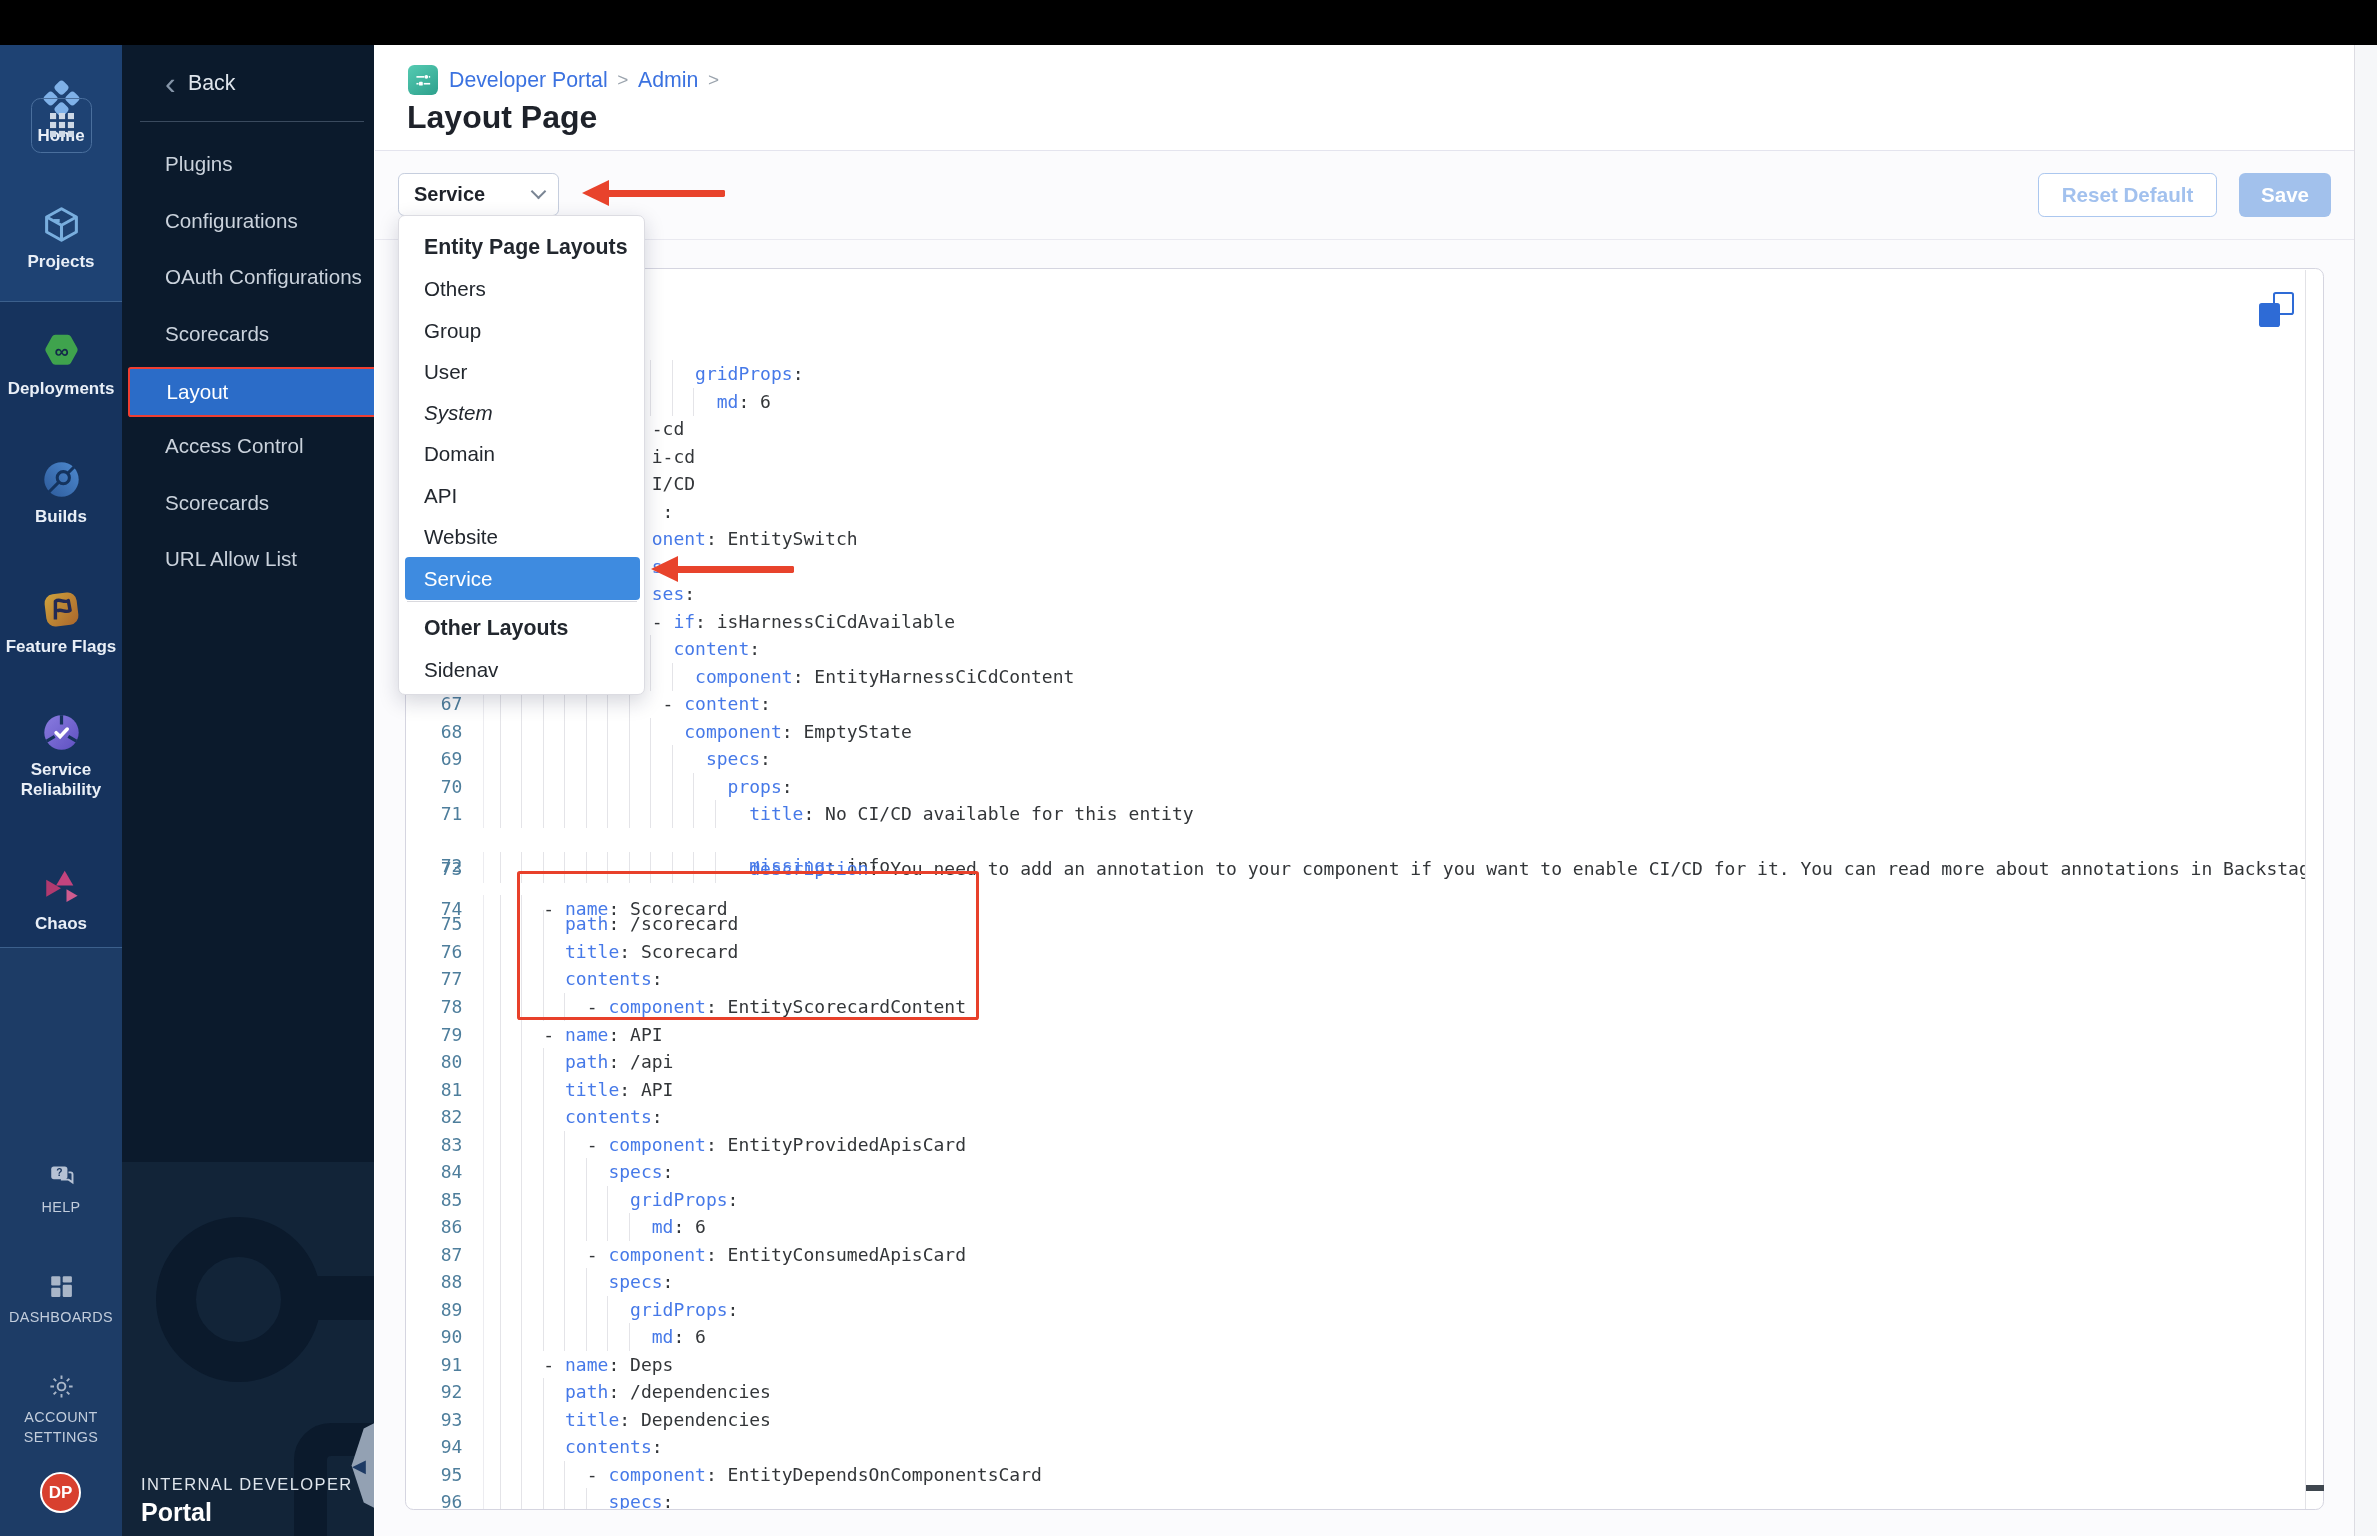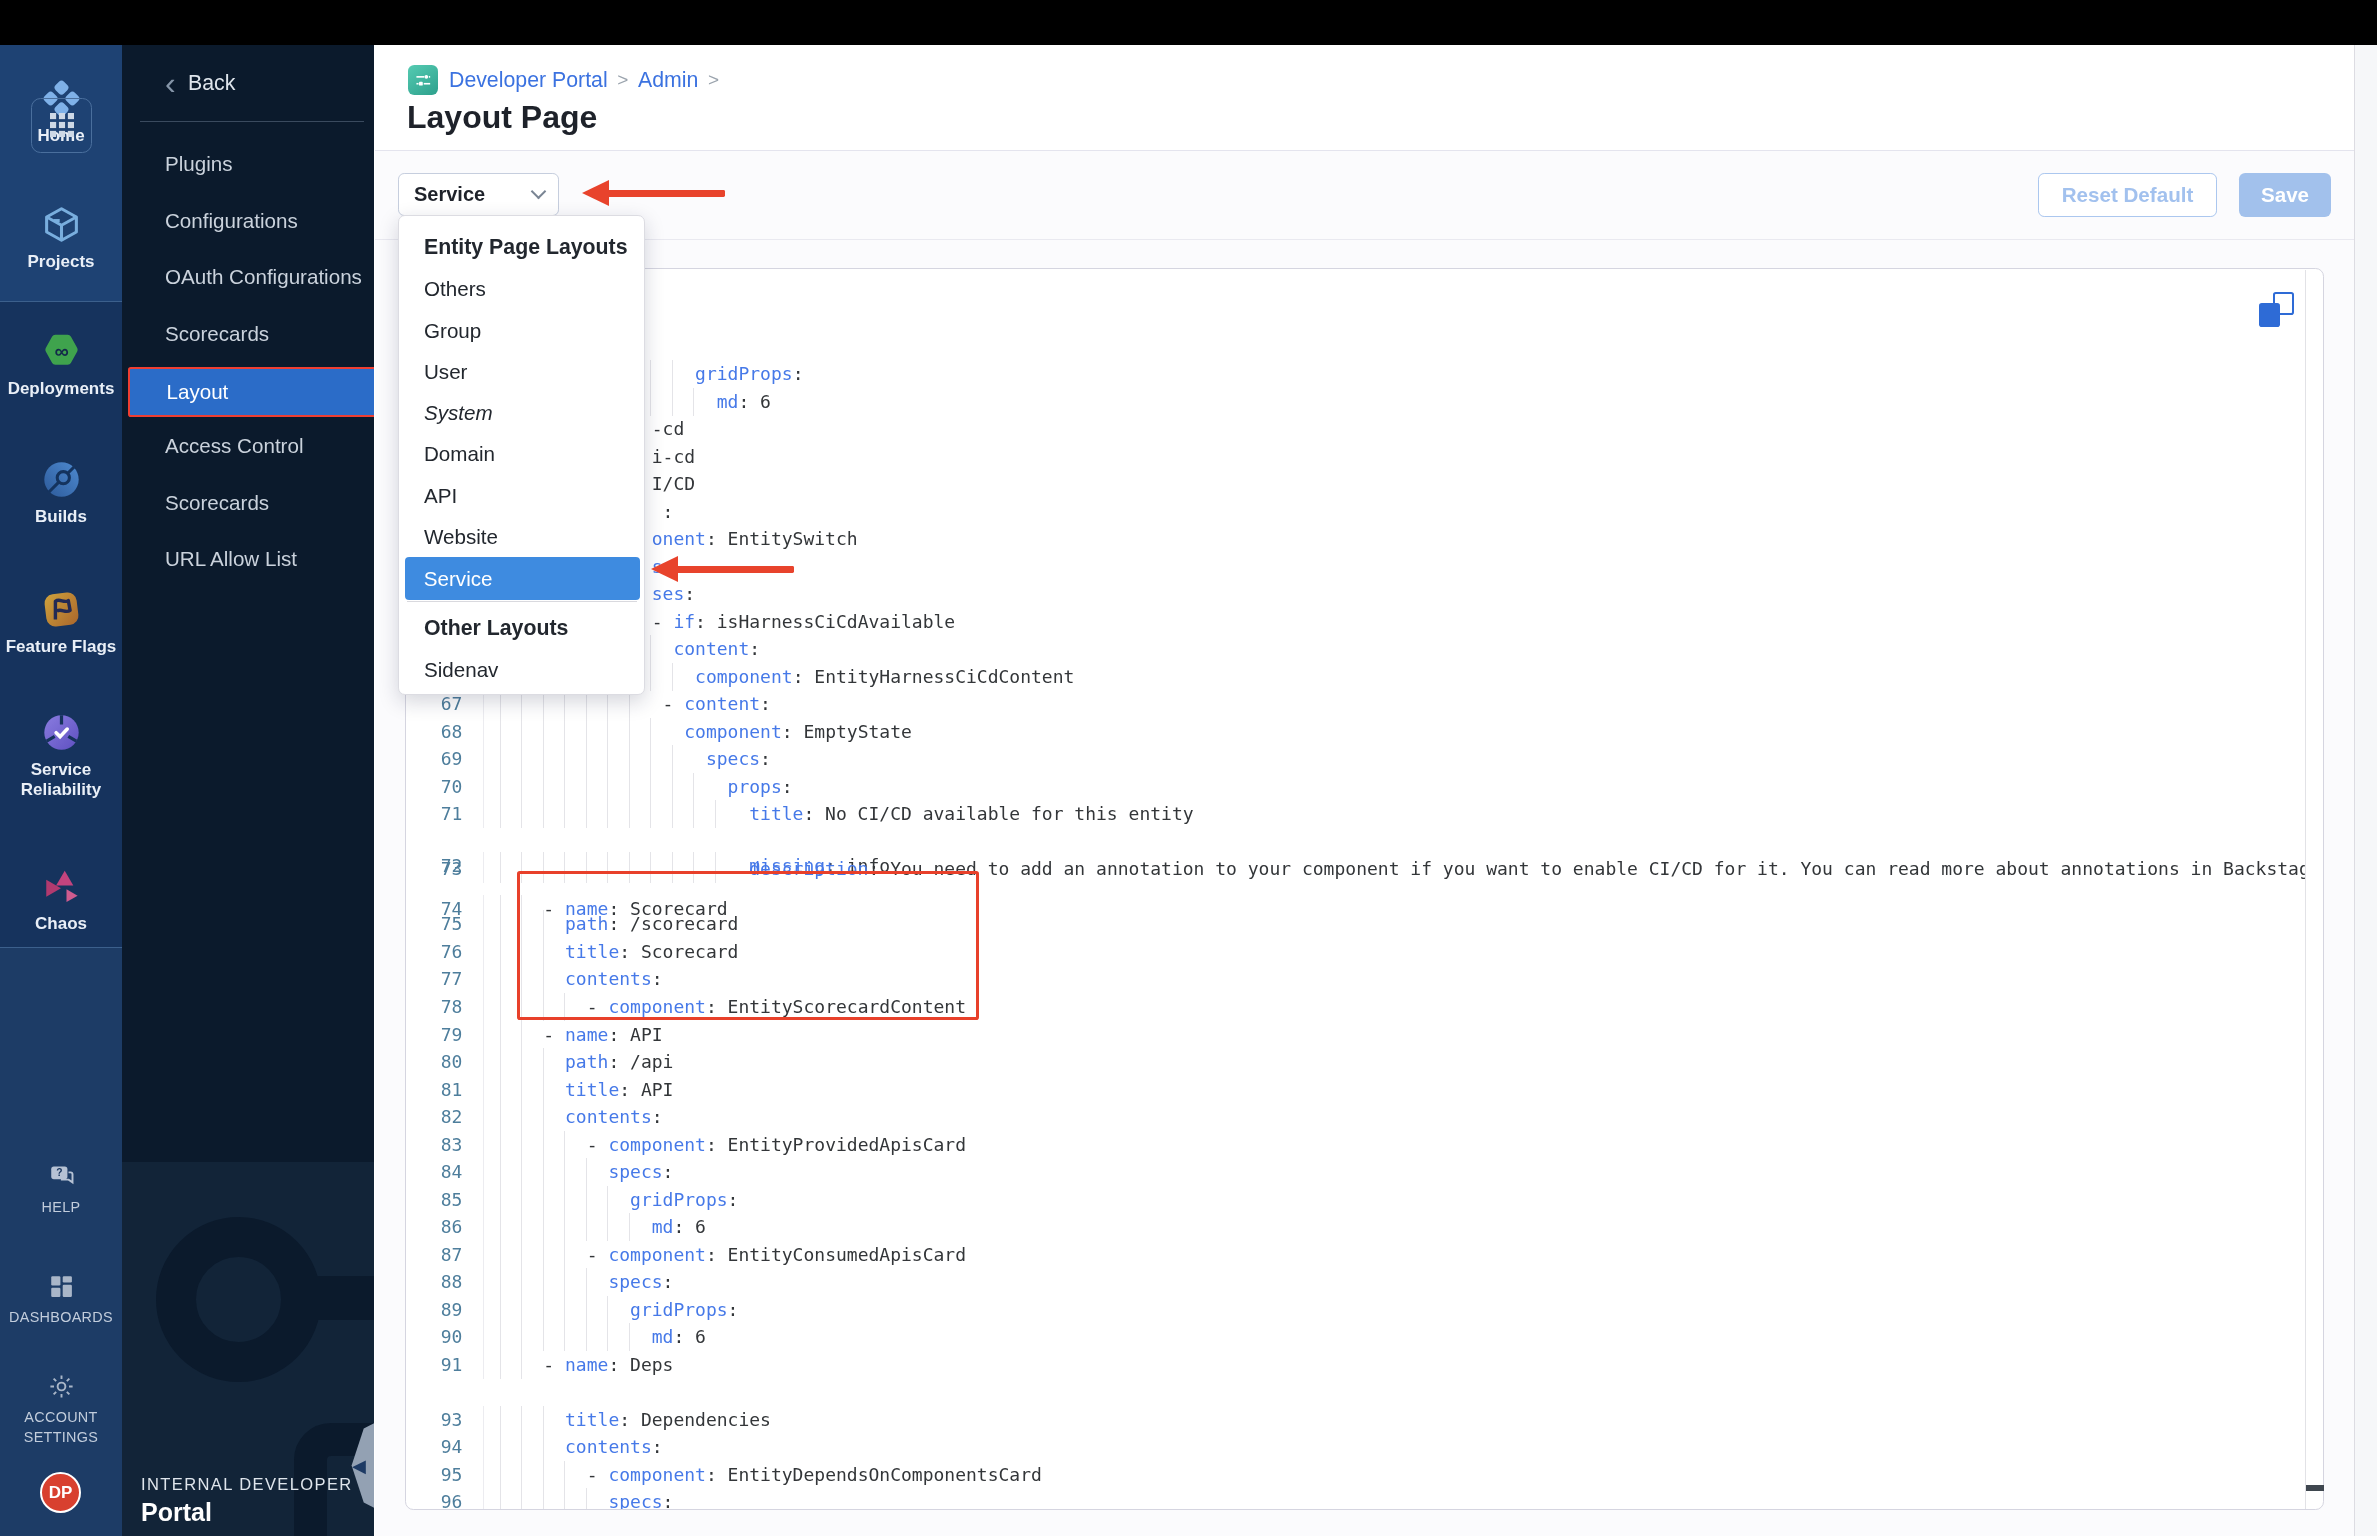--- a/index.html
+++ b/index.html
@@ -743,20 +743,28 @@
       <span class="guide" style="left: 223px;"></span>
       <span class="code-text">              <span class="k">md</span>: 6</span>
     </div>
     <div class="code-row" style="top: 1081px;">
       <span class="ln">91</span>
       <span class="gutter-sep"></span>
       <span class="guide" style="left: 94px;"></span>
       <span class="guide" style="left: 115px;"></span>
       <span class="code-text">    - <span class="k">name</span>: Deps</span>
     </div>
+    <div class="code-row" style="top: 1108px;">
+      <span class="ln">92</span>
+      <span class="gutter-sep"></span>
+      <span class="guide" style="left: 94px;"></span>
+      <span class="guide" style="left: 115px;"></span>
+      <span class="guide" style="left: 137px;"></span>
+      <span class="code-text">      <span class="k">path</span>: /dependencies</span>
+    </div>
     <div class="code-row" style="top: 1136px;">
       <span class="ln">93</span>
       <span class="gutter-sep"></span>
       <span class="guide" style="left: 94px;"></span>
       <span class="guide" style="left: 115px;"></span>
       <span class="guide" style="left: 137px;"></span>
       <span class="code-text">      <span class="k">title</span>: Dependencies</span>
     </div>
     <div class="code-row" style="top: 1163px;">
       <span class="ln">94</span>

